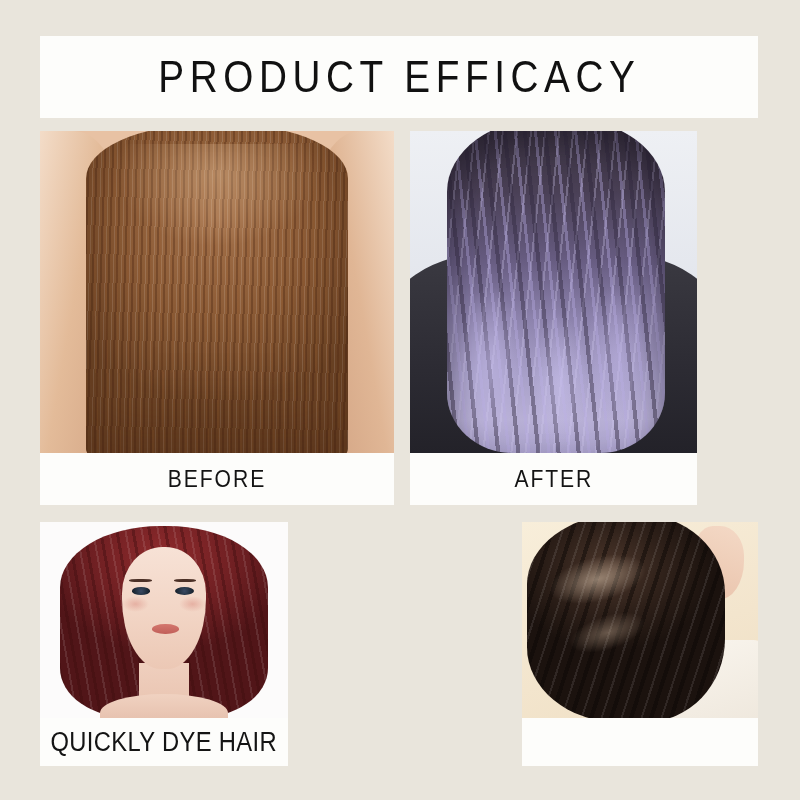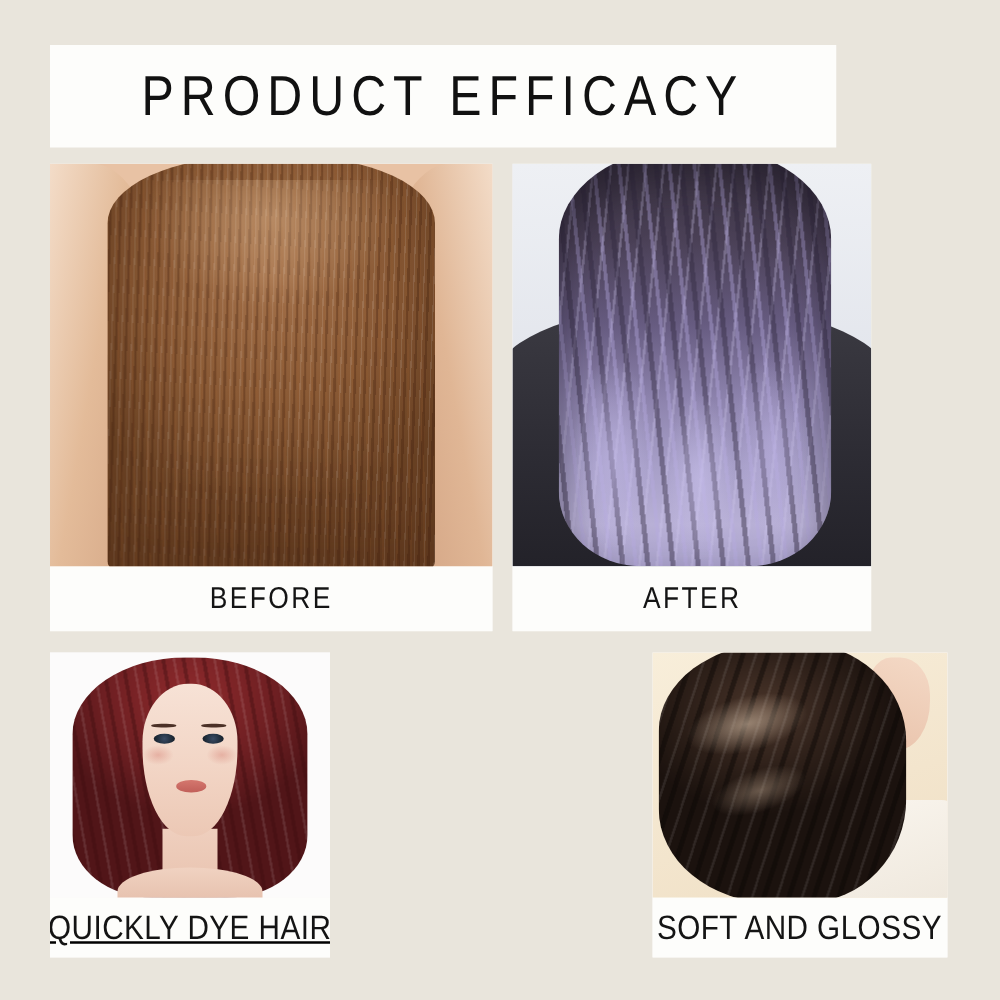--- a/index.html
+++ b/index.html
@@ -7,21 +7,21 @@
     width: 800px; height: 800px;
     background: #e9e5dc;
     font-family: "Liberation Sans", sans-serif;
     overflow: hidden;
   }
   .page { position: relative; width: 800px; height: 800px; background: #e9e5dc; }
 
   
   .title-bar {
     position: absolute; left: 40px; top: 36px;
-    width: 629px; height: 82px;
+    width: 718px; height: 82px;
     background: #fdfdfb;
     display: flex; align-items: center; justify-content: center;
   }
   .title-text {
     font-size: 45px;
     letter-spacing: 6.5px;
     color: #111;
     font-weight: 400;
     transform: scaleX(0.86);
     transform-origin: center;
@@ -47,21 +47,21 @@
     white-space: nowrap;
     transform: scaleX(0.88);
     transform-origin: center;
   }
   .cap-top span { font-size: 24px; letter-spacing: 2.2px; }
   .cap-bot span { font-size: 27px; letter-spacing: 0.4px; }
 
   
   #card-before { left: 40px;  top: 131px; width: 354px; height: 374px; }
   #card-after  { left: 410px; top: 131px; width: 287px; height: 374px; }
-  #card-quick  { left: 40px;  top: 522px; width: 224px; height: 244px; text-decoration: underline; }
+  #card-quick  { left: 40px;  top: 522px; width: 248px; height: 244px; }
   #card-will   { left: 284px; top: 522px; width: 226px; height: 244px; }
   #card-soft   { left: 522px; top: 522px; width: 236px; height: 244px; }
 
   #card-before .photo { height: 322px; }
   #card-after  .photo { height: 322px; }
   #card-quick  .photo, #card-will .photo, #card-soft .photo { height: 196px; }
 
   
   .ph-before { background: #e8c2a4; }
   .ph-before .skin-l, .ph-before .skin-r {
@@ -340,18 +340,15 @@
 
   <div class="card" id="card-soft">
     <div class="photo ph-soft">
       <div class="bg"></div>
       <div class="shirt"></div>
       <div class="face"></div>
       <div class="hair"></div>
       <div class="gloss"></div>
       <div class="gloss2"></div>
     </div>
-    <div class="caption cap-bot">
-      <span>SOFT AND GLOSSY</span>
-    </div>
   </div>
 
 </div>
 
 </body></html>

